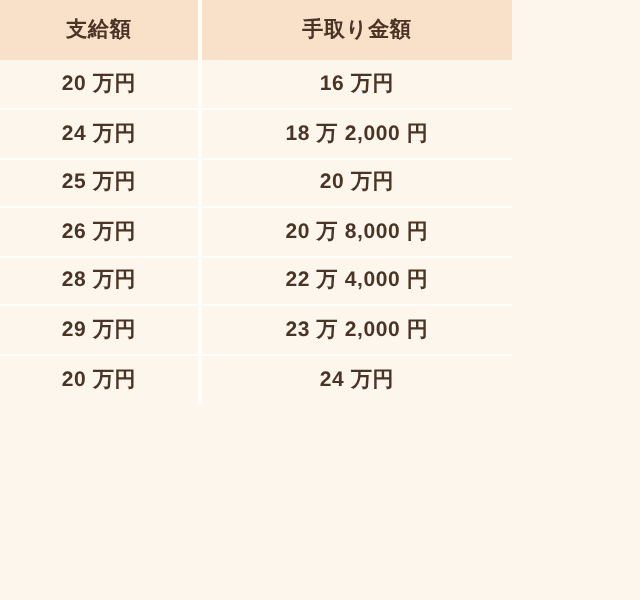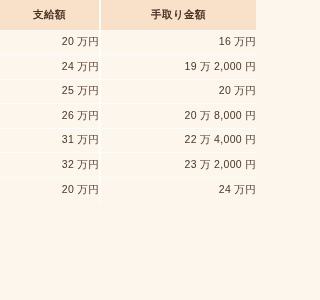--- a/index.html
+++ b/index.html
@@ -44,25 +44,25 @@
     box-sizing: border-box;
   }
   thead th.th-left {
     border-right: 2px solid #fffdf9;
   }
 
   tbody td {
     background: #fdf6ec;
     color: #4a3426;
     font-size: 10.5px;
-    font-weight: 400;
+    font-weight: 700;
     letter-spacing: 0.03em;
     height: 24.5px;
     padding: 0;
-    text-align: right;
+    text-align: center;
     vertical-align: middle;
     border-top: 1.5px solid #fffdf9;
     box-sizing: border-box;
   }
   tbody td.td-left {
     border-right: 2px solid #fffdf9;
   }
   tbody tr:first-child td {
     border-top: 0;
   }
@@ -82,36 +82,36 @@
         <th class="th-right">手取り金額</th>
       </tr>
     </thead>
     <tbody id="table-body">
         <tr>
           <td class="td-left">20 万円</td>
           <td class="td-right">16 万円</td>
         </tr>
         <tr>
           <td class="td-left">24 万円</td>
-          <td class="td-right">19 万 2,000 円</td>
+          <td class="td-right">18 万 2,000 円</td>
         </tr>
         <tr>
           <td class="td-left">25 万円</td>
           <td class="td-right">20 万円</td>
         </tr>
         <tr>
           <td class="td-left">26 万円</td>
           <td class="td-right">20 万 8,000 円</td>
         </tr>
         <tr>
-          <td class="td-left">31 万円</td>
+          <td class="td-left">28 万円</td>
           <td class="td-right">22 万 4,000 円</td>
         </tr>
         <tr>
-          <td class="td-left">32 万円</td>
+          <td class="td-left">29 万円</td>
           <td class="td-right">23 万 2,000 円</td>
         </tr>
         <tr>
           <td class="td-left">20 万円</td>
           <td class="td-right">24 万円</td>
         </tr>
       </tbody>
   </table>
 </div>
 

